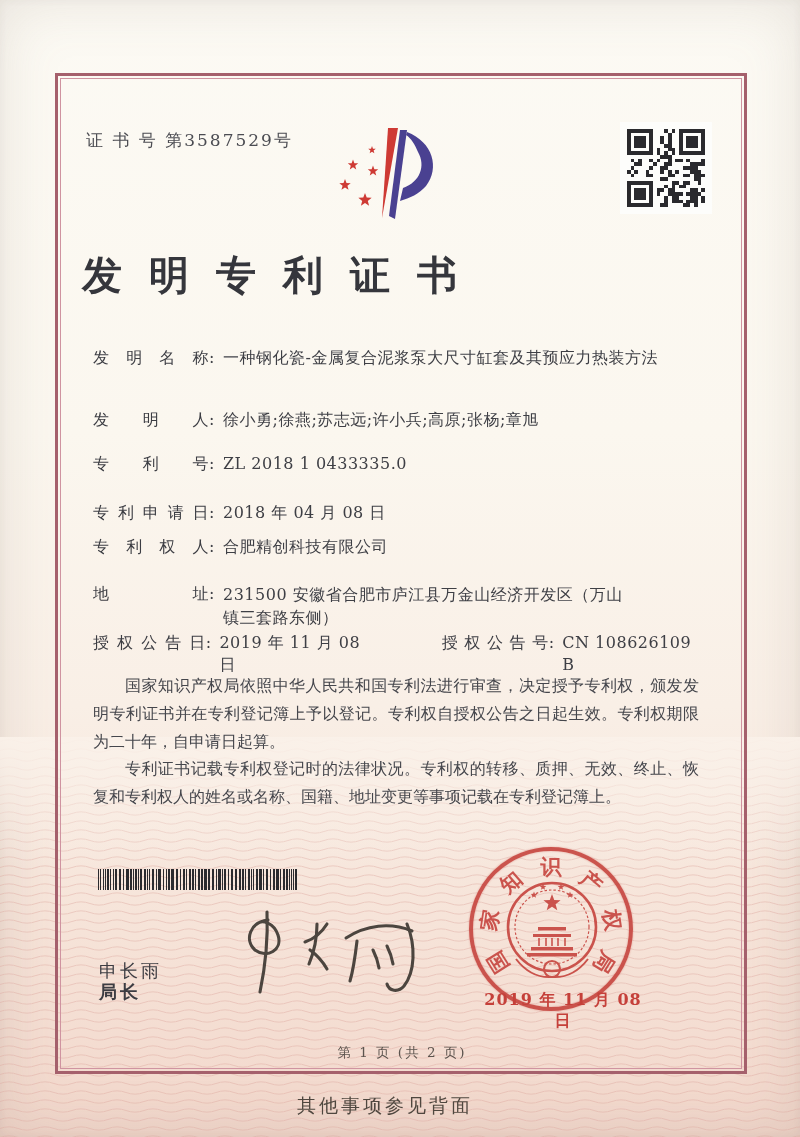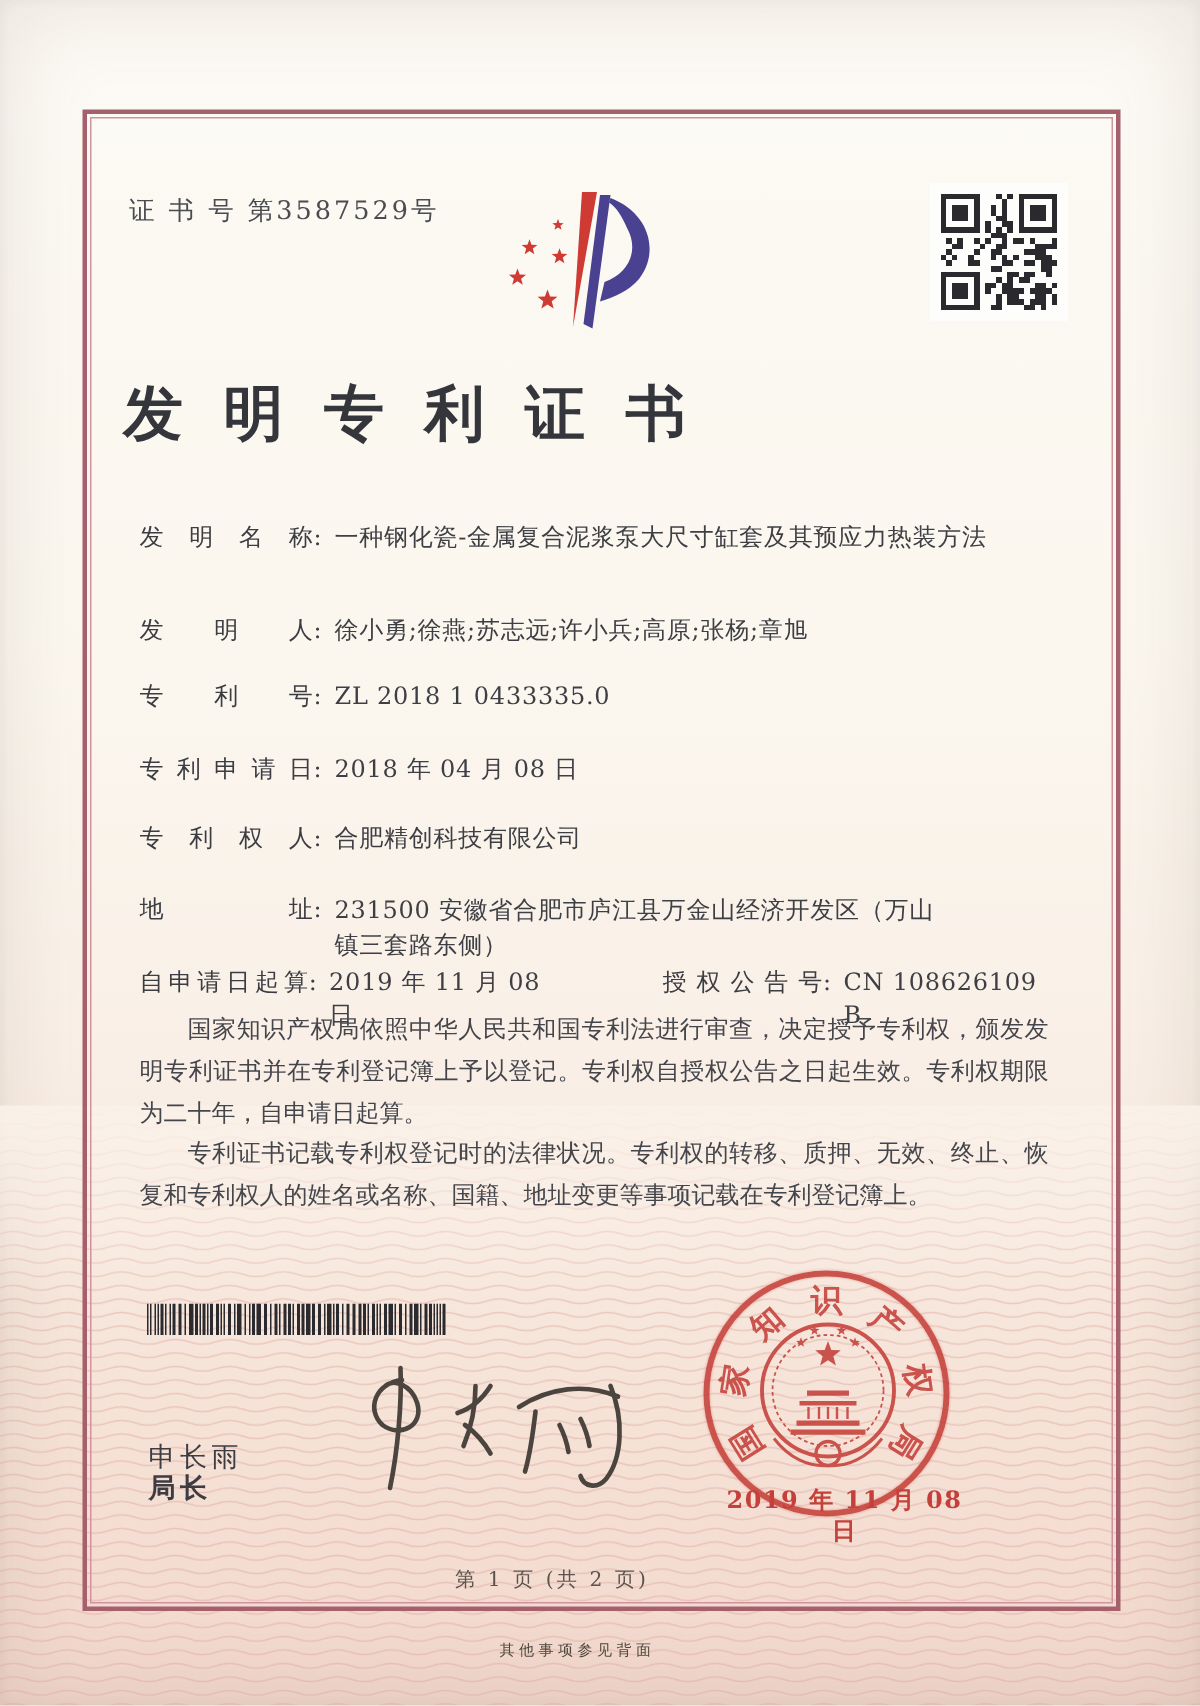--- a/index.html
+++ b/index.html
@@ -24,41 +24,41 @@
   .logo{left:338px;top:120px;}
   .qrbox{left:620px;top:122px;width:92px;height:92px;background:#fdfdfb;display:flex;align-items:center;justify-content:center;}
   .title{left:55px;top:248px;width:686px;text-align:left;font-size:40px;font-weight:600;
     letter-spacing:27px;text-indent:27px;color:#35363c;}
   .fields{left:93px;top:340px;width:612px;color:#3e3f45;font-size:16px;letter-spacing:.5px;}
   .row{display:flex;align-items:flex-start;line-height:22px;}
   .flabel{display:inline-block;width:116px;text-align:justify;text-align-last:justify;color:#3c3d43;}
   .fcolon{width:14px;display:inline-block;}
   .fvalue{flex:0 1 auto;max-width:470px;}
   .mb1{margin-bottom:40px}.mb2{margin-bottom:22px}.mb3{margin-bottom:27px}
-  .mb4{margin-bottom:24px}.mb5{margin-bottom:25px}.mb6{margin-bottom:3px}
+  .mb4{margin-bottom:12px}.mb5{margin-bottom:25px}.mb6{margin-bottom:3px}
   .addr .fvalue{max-width:400px;line-height:23px;}
   .pair{display:flex;}
   .pair2{margin-left:64px;}
   .pair2 .flabel{width:110px;}
   .paras{left:93px;top:672px;width:606px;font-size:16px;line-height:27.8px;color:#45464c;text-align:justify;}
   .paras p{margin:0;text-indent:2em;}
   .barcode{left:98px;top:869px;}
   .dtitle{left:99px;top:980px;font-size:18px;color:#3c3c42;letter-spacing:3px;font-weight:700;}
   .dname{left:99px;top:959px;font-size:18px;color:#3c3c42;letter-spacing:3px;font-weight:500;}
   .sig{left:220px;top:908px;}
   .seal{left:469px;top:847px;width:156px;height:156px;border-radius:50%;z-index:4;
     border:4px solid var(--seal-red,#c5403a);opacity:.88;
     box-shadow:0 0 2px rgba(197,64,58,.5), inset 0 0 2px rgba(197,64,58,.5);}
   .seal .rchar{position:absolute;font-size:21px;font-weight:700;color:var(--seal-red,#c5403a);
     transform-origin:center;font-family:"DejaVu Serif",serif;}
   .emblem{position:absolute;left:33px;top:26px;}
   .sealdate{left:483px;top:990px;width:160px;text-align:center;font-size:16px;letter-spacing:1px;
     color:var(--seal-red,#c5403a);z-index:4;font-weight:600;}
-  .pageno{left:38px;top:1044px;width:660px;text-align:center;font-size:13.5px;color:#5c544e;letter-spacing:2px;}
-  .backnote{left:55px;top:1093px;width:660px;text-align:center;font-size:10px;color:#4f473f;letter-spacing:3px;}
+  .pageno{left:72px;top:1044px;width:660px;text-align:center;font-size:13.5px;color:#5c544e;letter-spacing:2px;}
+  .backnote{left:55px;top:1093px;width:660px;text-align:center;font-size:19px;color:#4f473f;letter-spacing:3px;}
   svg{display:block;}
 </style>
 </head>
 <body>
 
 <div class="page">
 
   <svg class="waves" width="800" height="400">
     <defs>
       <pattern id="wv" width="36" height="9" patternUnits="userSpaceOnUse">
@@ -329,21 +329,21 @@
         <span class="fcolon">:</span>
       <span class="fvalue">合肥精创科技有限公司</span>
     </div>
     <div class="row addr mb6">
       <span class="flabel">地址</span>
         <span class="fcolon">:</span>
       <span class="fvalue">231500 安徽省合肥市庐江县万金山经济开发区（万山镇三套路东侧）</span>
     </div>
     <div class="row">
       <span class="pair">
-        <span class="flabel">自申请日起算</span>
+        <span class="flabel">授权公告日</span>
           <span class="fcolon">:</span>
         <span class="fvalue">2019 年 11 月 08 日</span>
       </span>
       <span class="pair pair2">
         <span class="flabel">授权公告号</span>
           <span class="fcolon">:</span>
         <span class="fvalue">CN 108626109 B</span>
       </span>
     </div>
   </div>

